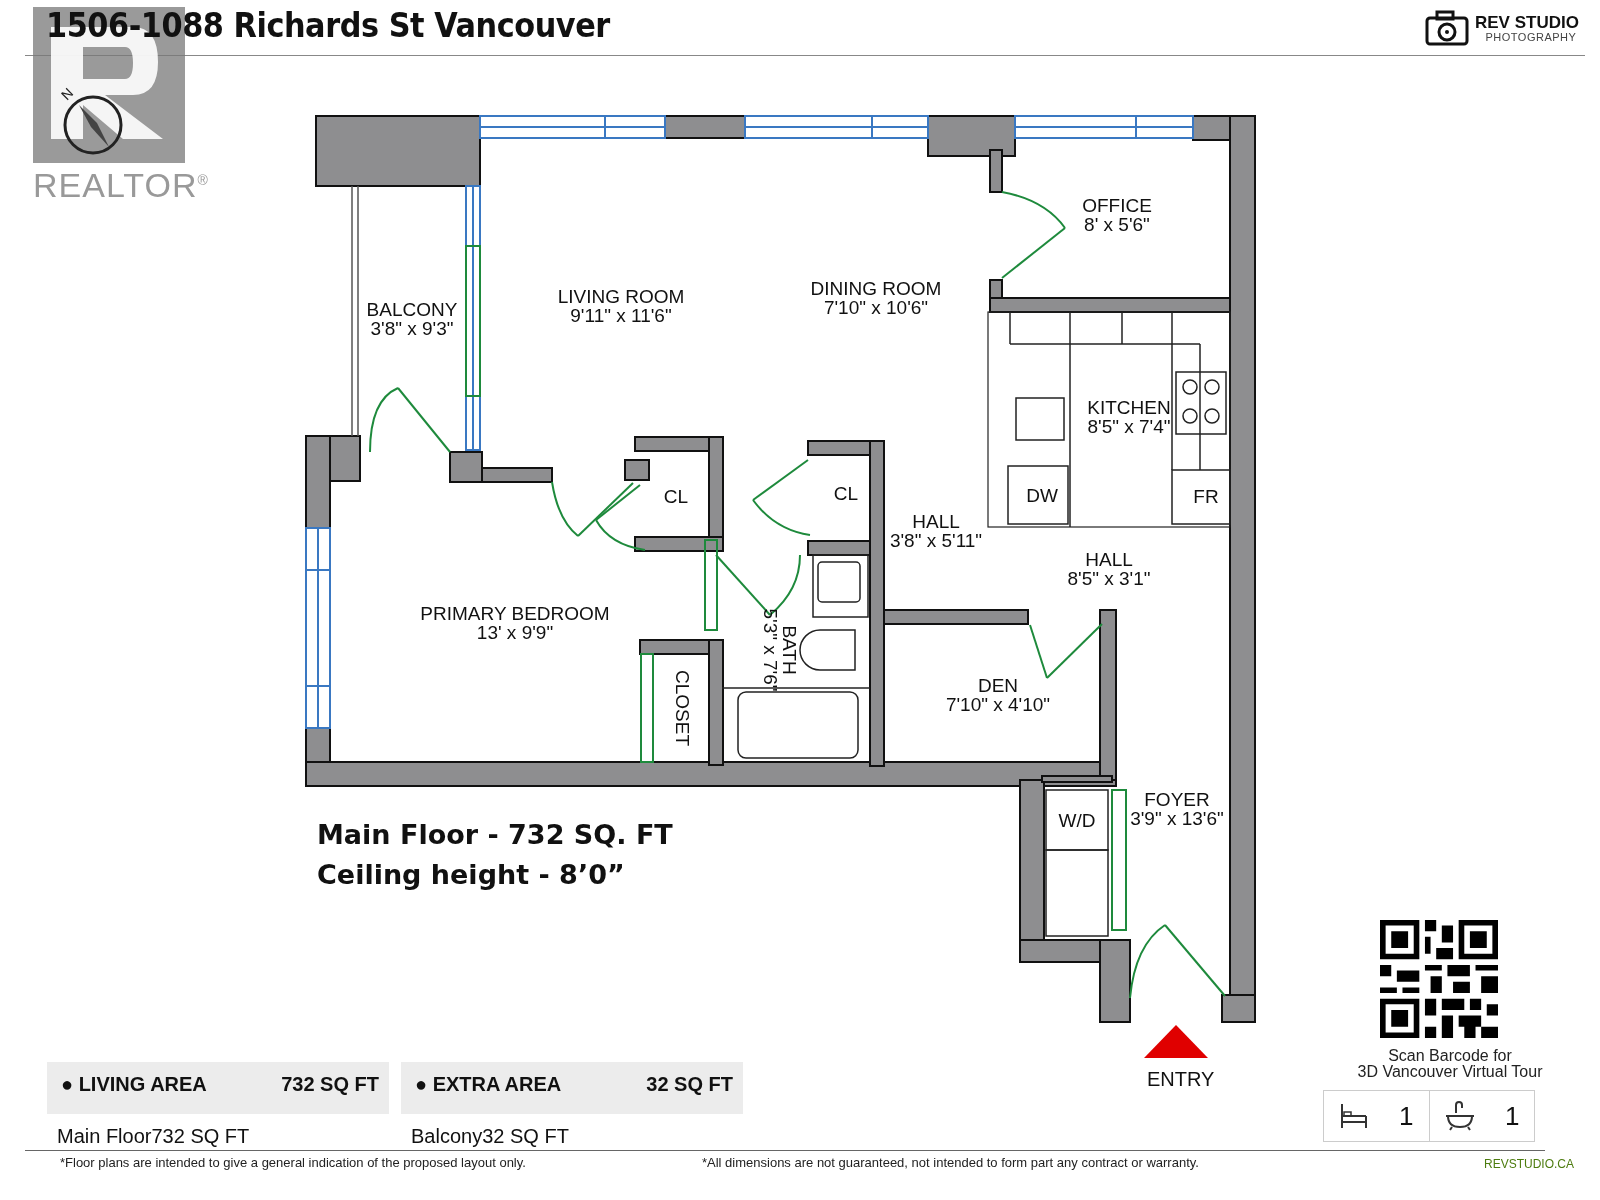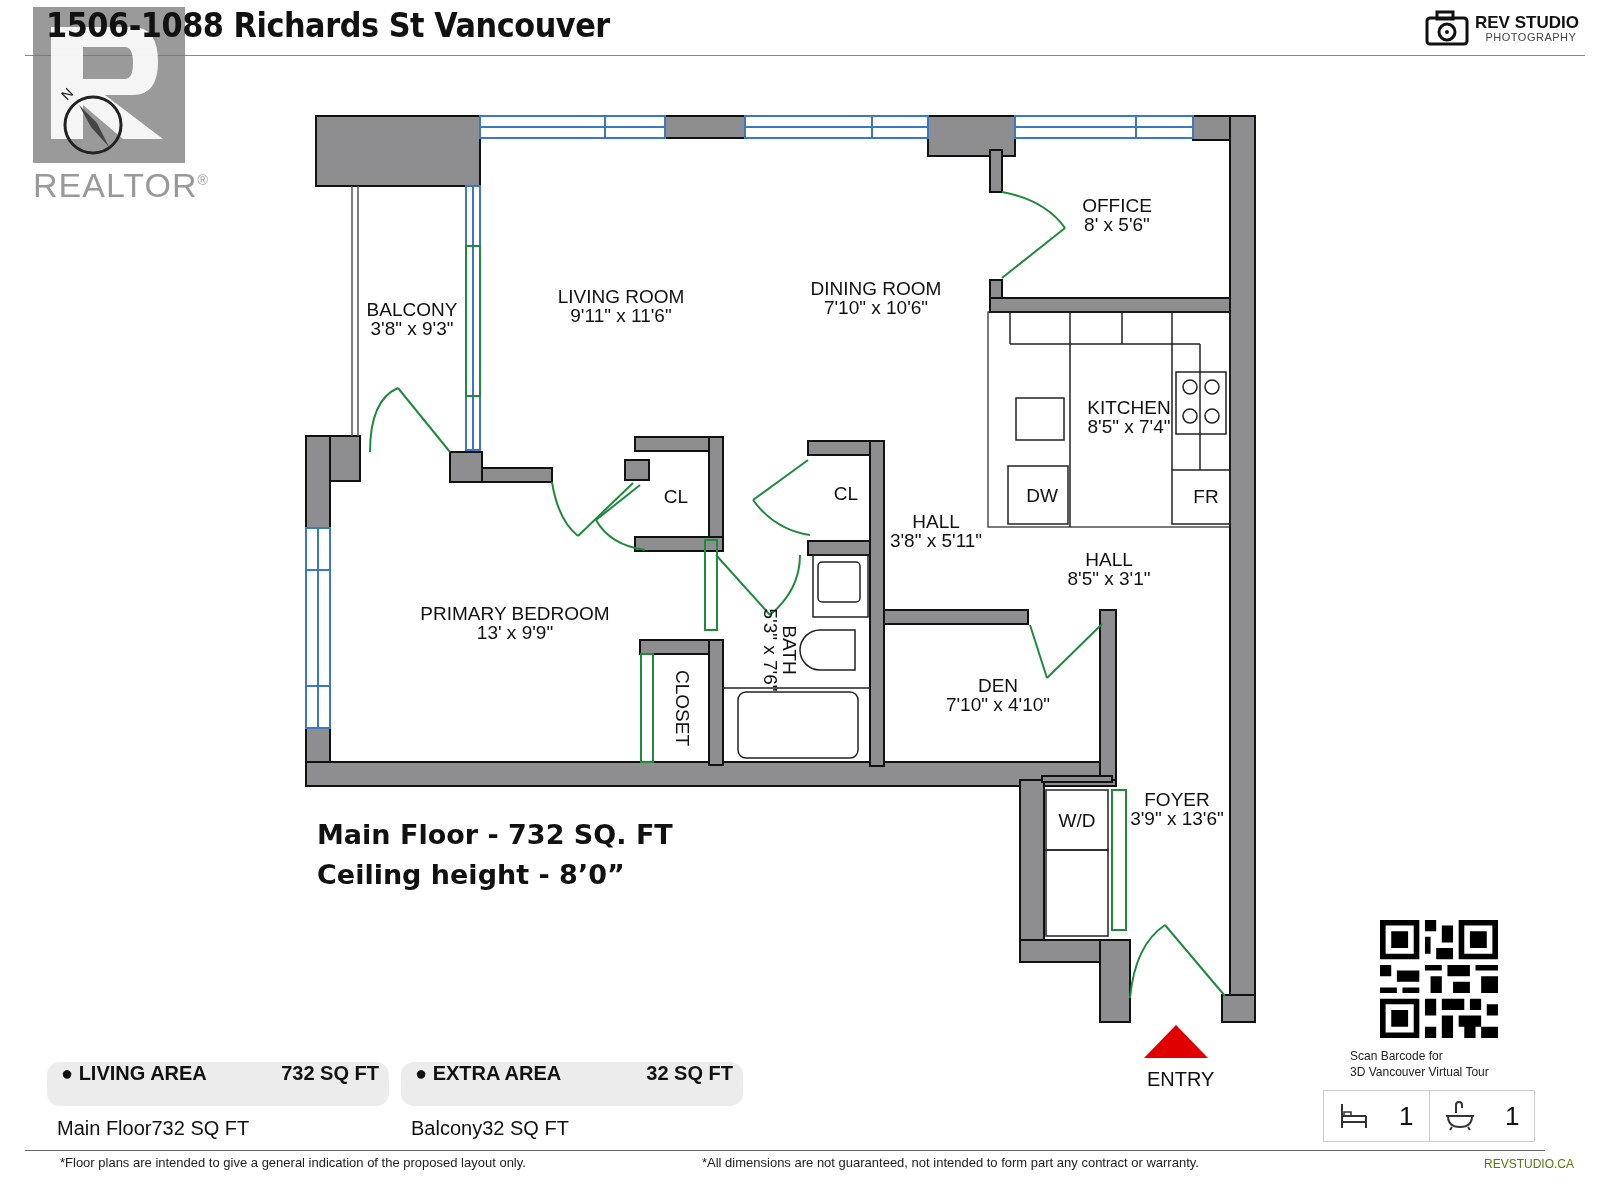--- a/index.html
+++ b/index.html
@@ -11,27 +11,27 @@
   .realtor { position: absolute; left: 33px; top: 7px; width: 152px; height: 156px; background: rgba(120,120,120,0.75); z-index: 2; }
   .realtor-text { position: absolute; left: 33px; top: 166px; font-size: 34px; color: #999; letter-spacing: 1px; z-index: 2; }
   .realtor-text sup { font-size: 14px; }
   .rev { position: absolute; left: 1425px; top: 10px; display: flex; align-items: center; gap: 6px; text-align: center; }
   .rev-name { font-size: 17px; font-weight: bold; line-height: 17px; }
   .rev-sub { font-size: 11px; color: #444; letter-spacing: 0.5px; padding-left: 8px; }
   .plan { position: absolute; left: 0; top: 0; }
   .summary { position: absolute; left: 305px; top: 815px; text-align: left; font-weight: bold;
              font-family: "DejaVu Sans", sans-serif; font-size: 27px; line-height: 40px; margin-left: 12px; }
   .area-table { position: absolute; top: 1062px; width: 342px; }
-  .area-head { background: #ececec; height: 44px; display: flex; justify-content: space-between; padding: 0 10px 0 14px;
-               font-weight: bold; font-size: 20px; border-radius: 13px; }
+  .area-head { background: #ececec; height: 44px; display: flex; justify-content: space-between; align-items: center; padding: 0 10px 8px 14px;
+               font-weight: bold; font-size: 20px; }
   .area-row { height: 44px; display: flex; justify-content: flex-start; align-items: center; padding: 0 10px 0 10px; font-size: 20px; }
   .bottom-rule { position: absolute; left: 25px; top: 1150px; width: 1520px; height: 1px; background: #666; }
   .disclaimer { position: absolute; top: 1155px; font-size: 13px; color: #222; margin-left: 12px; }
   .revsite { position: absolute; top: 1157px; left: 1484px; font-size: 12px; color: #4d7c0f; }
-  .qr-caption { position: absolute; left: 1350px; top: 1048px; width: 200px; text-align: left; font-size: 12px; line-height: 16px; color: #222; }
+  .qr-caption { position: absolute; left: 1350px; top: 1048px; width: 200px; text-align: center; font-size: 16px; line-height: 16px; color: #222; }
   .counts { position: absolute; left: 1323px; top: 1090px; width: 210px; height: 50px; border: 1px solid #ccc; display: flex; }
   .count-cell { flex: 1; display: flex; align-items: center; justify-content: space-around; font-size: 26px; }
   .count-cell + .count-cell { border-left: 1px solid #ccc; }
   .entry-label { position: absolute; left: 1147px; top: 1068px; font-size: 20px; }
   .lbl { font-family: "Liberation Sans", sans-serif; fill: #111; font-size: 19px; text-anchor: middle; }
 </style>
 </head>
 <body>
 
 <div class="realtor">

